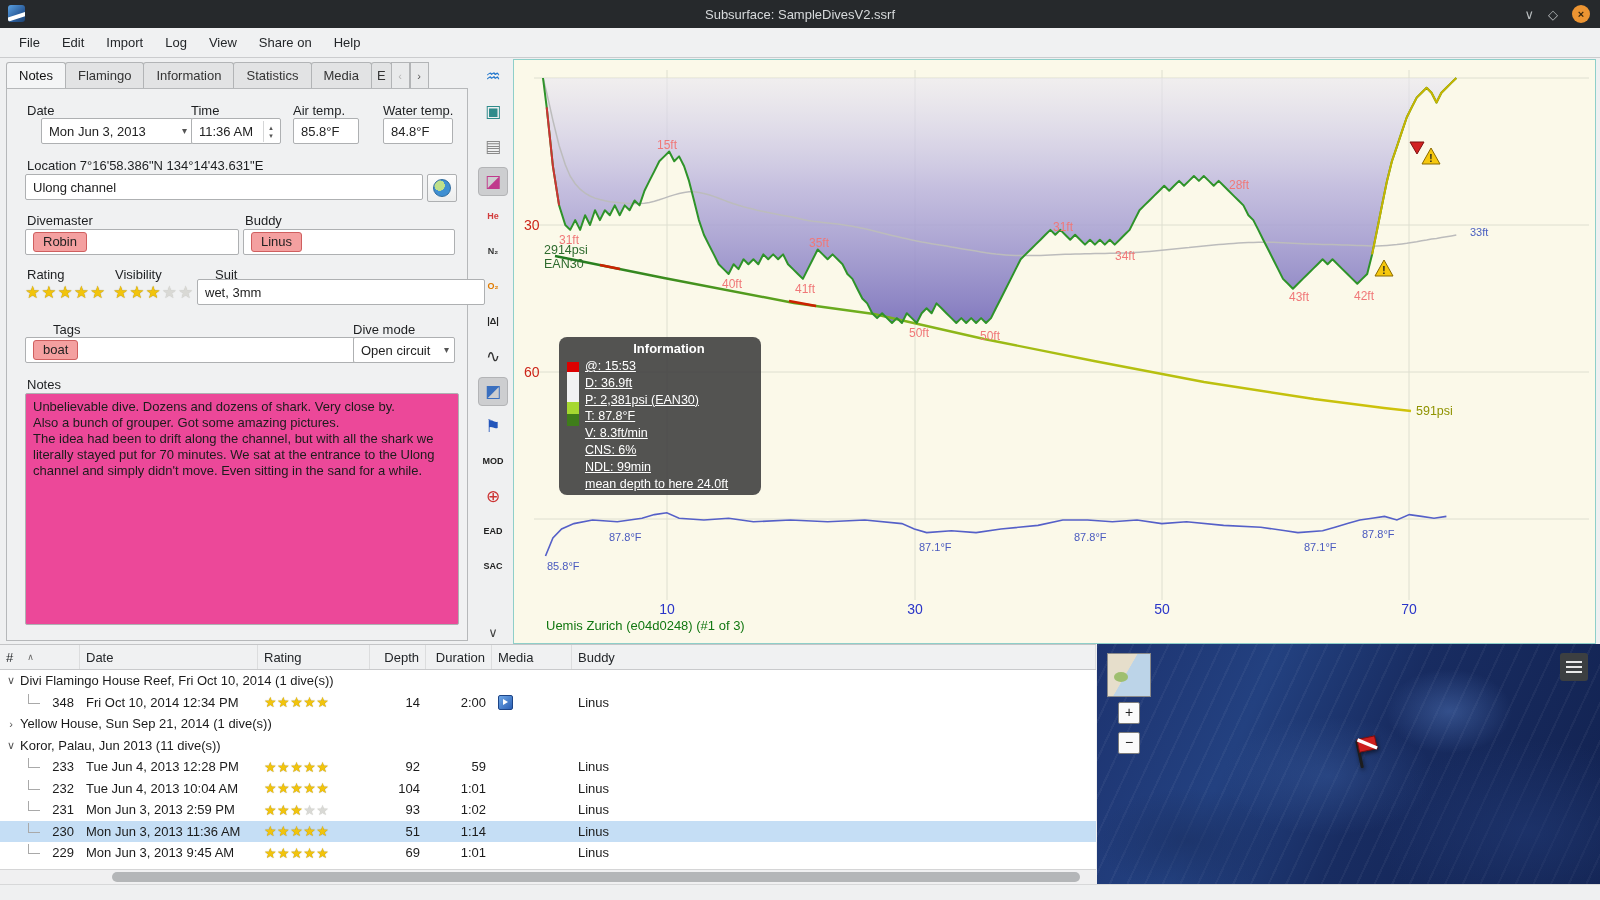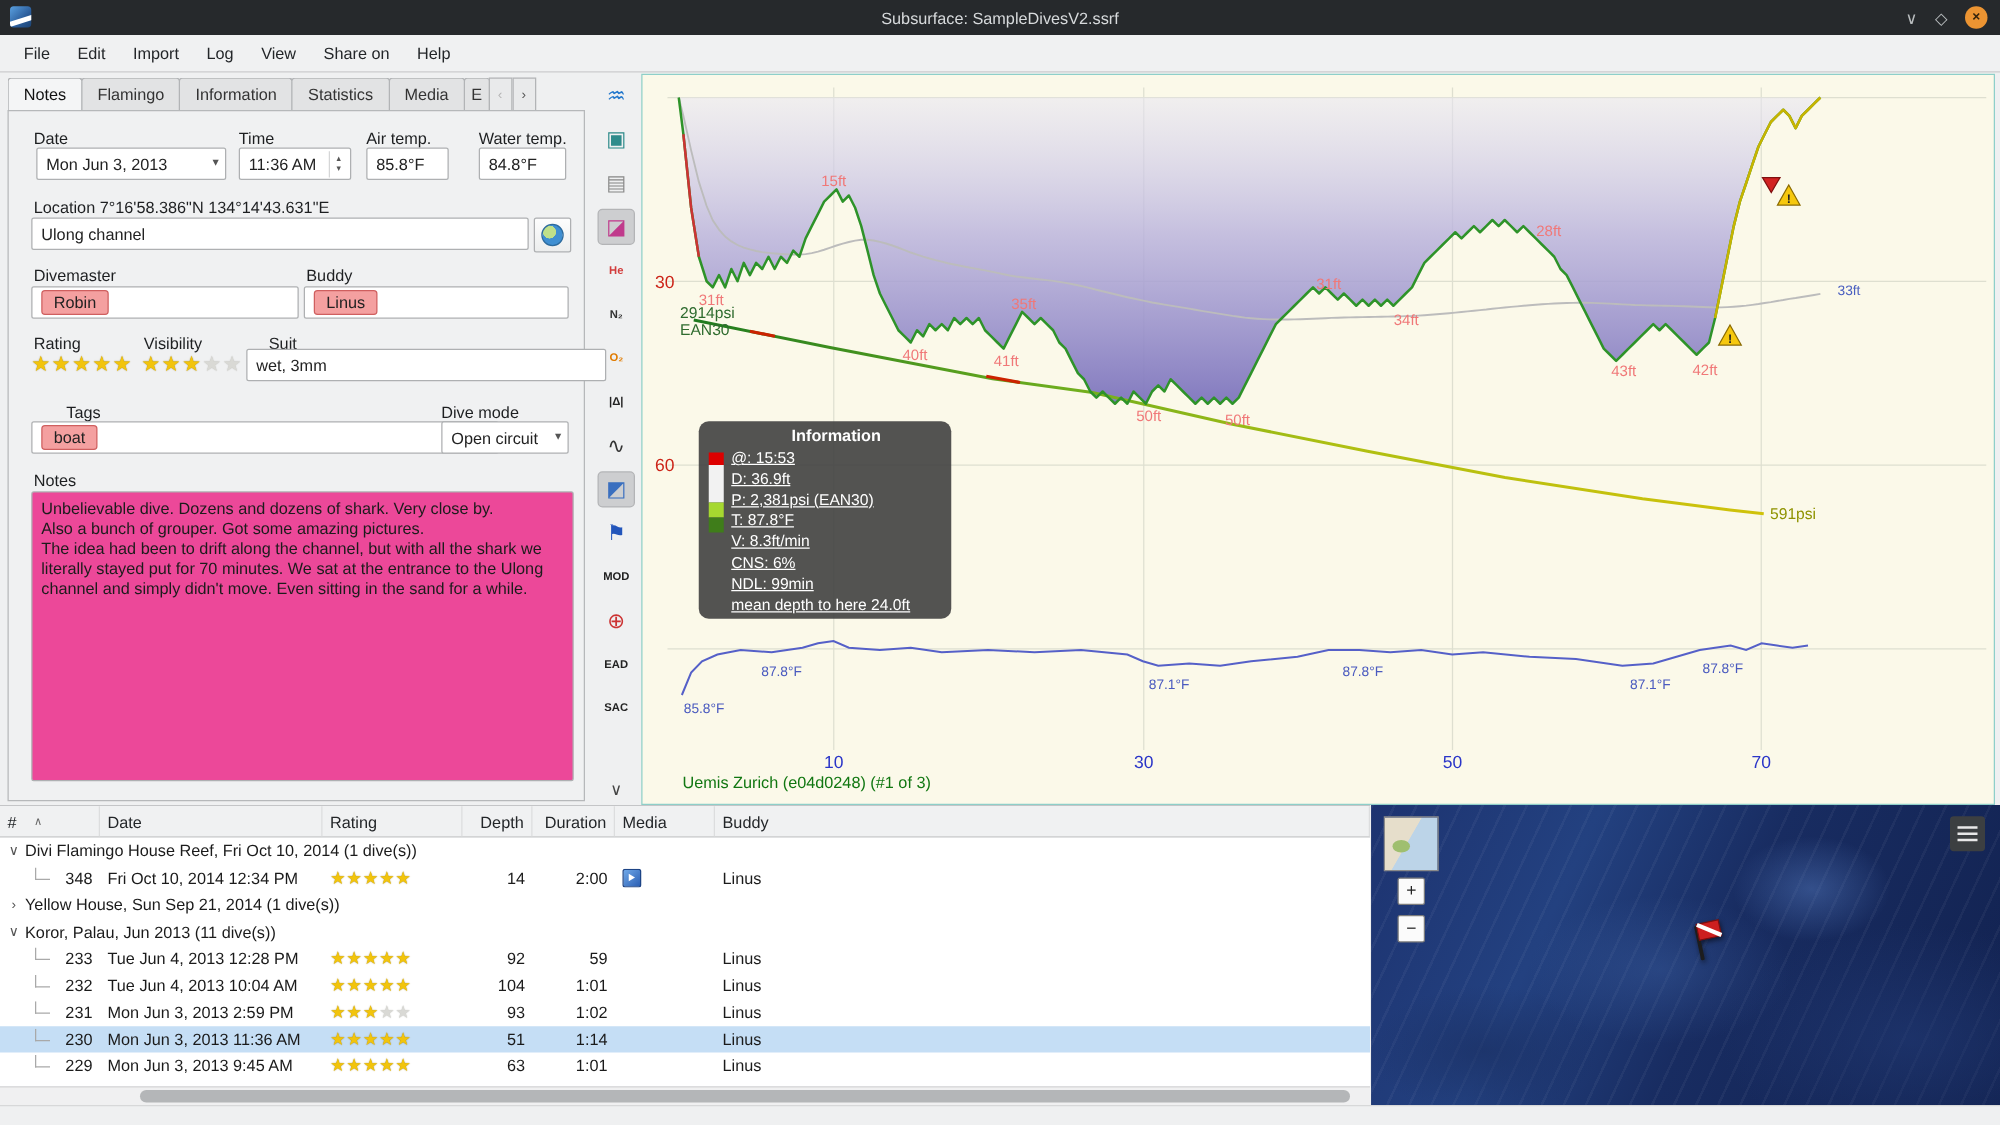--- a/index.html
+++ b/index.html
@@ -143,21 +143,21 @@
         <div class="tab cut">E</div>
         <div class="tabscroll disabled">‹</div>
         <div class="tabscroll">›</div>
       </div>
     <div id="tab-frame">
       <div class="flabel" style="left:20px;top:14px;">Date</div>
       <div class="flabel" style="left:184px;top:14px;">Time</div>
       <div class="flabel" style="left:286px;top:14px;">Air temp.</div>
       <div class="flabel" style="left:376px;top:14px;">Water temp.</div>
 
-      <div class="input combo" style="left:22px;top:29px;width:152px;">
+      <div class="input combo" style="left:34px;top:29px;width:152px;">
         <span>Mon Jun 3, 2013</span>
           <span class="arrow">▾</span>
       </div>
       <div class="input" style="left:184px;top:29px;width:90px;">
         <span>11:36 AM</span>
         <span class="spin">
             <span>▴</span>
             <span>▾</span>
           </span>
       </div>
@@ -464,21 +464,21 @@
           <div class="cell"></div>
           <div class="cell">Linus</div>
         </div>
         <div class="dl-row dive">
           <div class="cell c0">
             <span class="branch"></span>
             <span class="num">229</span>
           </div>
           <div class="cell">Mon Jun 3, 2013 9:45 AM</div>
           <div class="cell"><span class="st">★</span><span class="st">★</span><span class="st">★</span><span class="st">★</span><span class="st">★</span></div>
-          <div class="cell r">63</div>
+          <div class="cell r">69</div>
           <div class="cell r">1:01</div>
           <div class="cell"></div>
           <div class="cell">Linus</div>
         </div>
       </div>
     <div id="hscroll">
       <div id="hscroll-thumb"></div>
     </div>
   </div>
 

